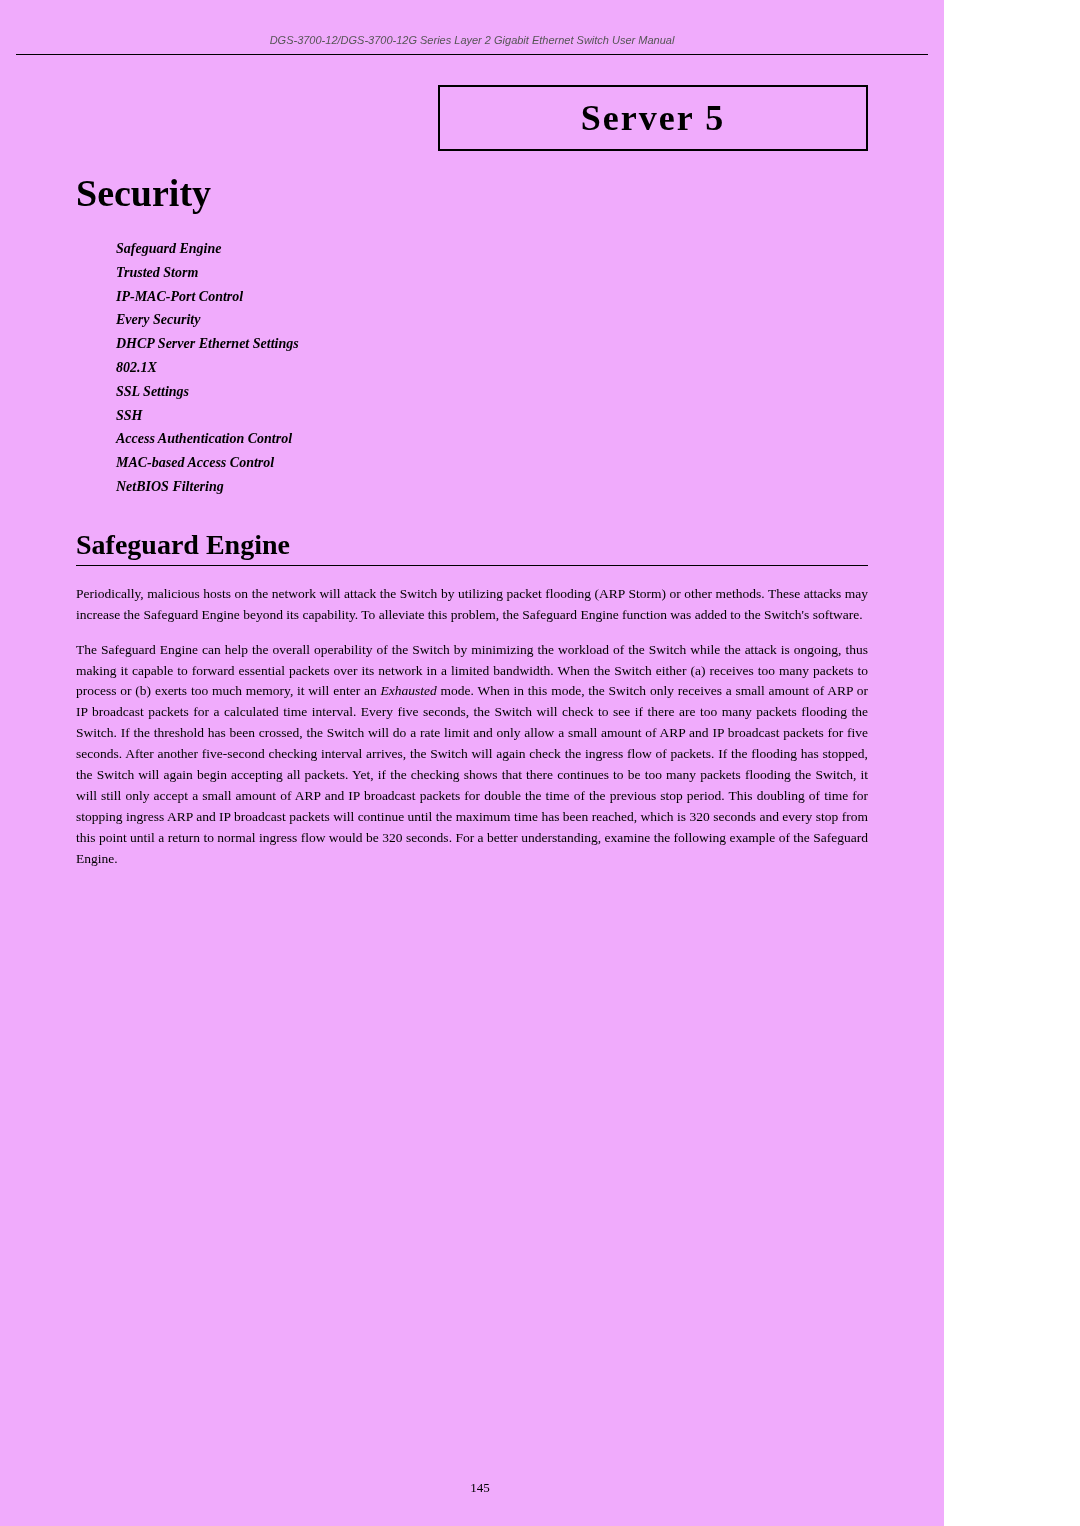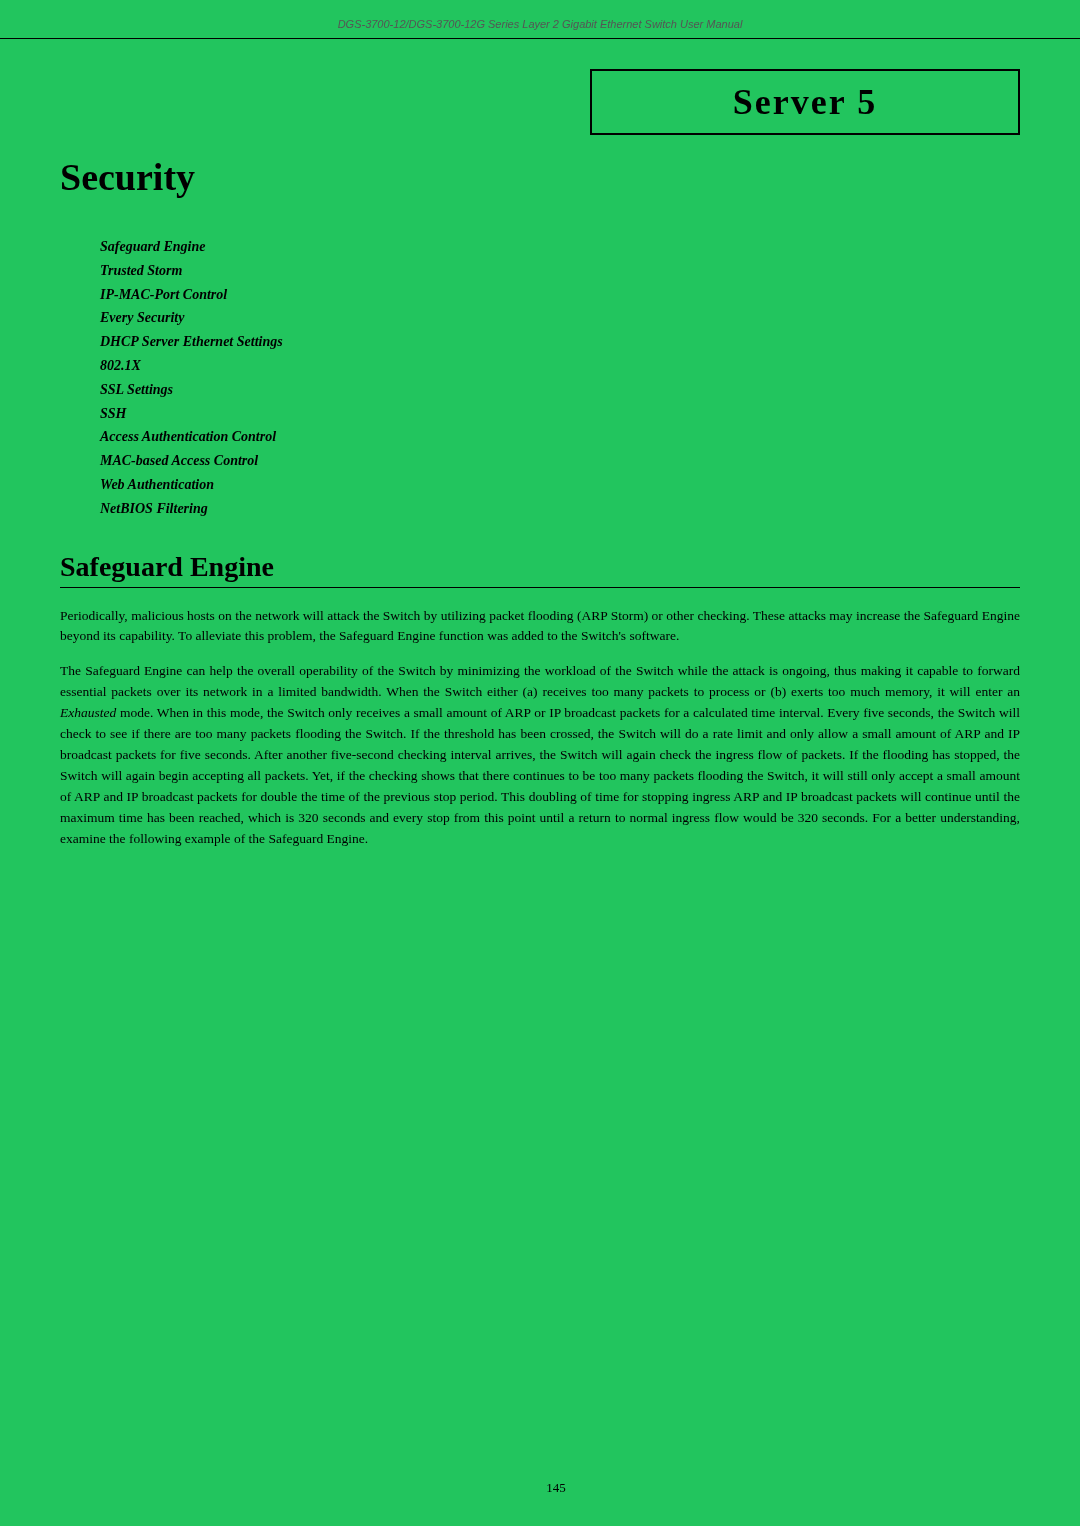--- a/index.html
+++ b/index.html
@@ -12,24 +12,24 @@
       background: #ffffff;
       font-family: Times New Roman, serif;
       font-size: 14px;
       color: #000000;
       width: 1080px;
       min-height: 1526px;
       position: relative;
     }
 
     .page-container {
-      width: 1080px;
+      width: 944px;
       min-height: 1526px;
-      background: #22c55e;
-      padding: 0;
+      background: #f0abfc;
+      padding: 16px;
       position: relative;
     }
 
     .header-bar {
       width: 100%;
       padding: 18px 60px 8px 60px;
       border-bottom: 1px solid #000;
     }
 
     .header-subtitle {
@@ -58,21 +58,21 @@
     }
 
     .main-content {
       padding: 10px 60px 60px 60px;
     }
 
     .page-title {
       font-size: 38px;
       font-weight: bold;
       font-family: Times New Roman, serif;
-      margin-bottom: 36px;
+      margin-bottom: 22px;
       margin-top: 10px;
     }
 
     .toc-list {
       margin-left: 40px;
       margin-bottom: 30px;
     }
 
     .toc-item {
       font-weight: bold;
@@ -103,21 +103,21 @@
       font-style: italic;
     }
 
     .page-number {
       text-align: center;
       font-size: 13px;
       font-family: Times New Roman, serif;
       position: absolute;
       bottom: 30px;
       width: 100%;
-      left: 16px;
+      left: 8px;
     }
   </style>
 </head>
 <body>
 
 <div class="page-container">
 
   <div class="header-bar">
     <div class="header-subtitle">DGS-3700-12/DGS-3700-12G Series Layer 2 Gigabit Ethernet Switch User Manual</div>
   </div>
@@ -137,27 +137,26 @@
     <div class="toc-item">Safeguard Engine</div>
         <div class="toc-item">Trusted Storm</div>
         <div class="toc-item">IP-MAC-Port Control</div>
         <div class="toc-item">Every Security</div>
         <div class="toc-item">DHCP Server Ethernet Settings</div>
         <div class="toc-item">802.1X</div>
         <div class="toc-item">SSL Settings</div>
         <div class="toc-item">SSH</div>
         <div class="toc-item">Access Authentication Control</div>
         <div class="toc-item">MAC-based Access Control</div>
-        <div class="toc-item">Web Authentication</div>
         <div class="toc-item">NetBIOS Filtering</div>
       </div>
 
     <div class="section-heading">Safeguard Engine</div>
 
-    <p class="body-text">Periodically, malicious hosts on the network will attack the Switch by utilizing packet flooding (ARP Storm) or other checking. These attacks may increase the Safeguard Engine beyond its capability. To alleviate this problem, the Safeguard Engine function was added to the Switch's software.</p>
+    <p class="body-text">Periodically, malicious hosts on the network will attack the Switch by utilizing packet flooding (ARP Storm) or other methods. These attacks may increase the Safeguard Engine beyond its capability. To alleviate this problem, the Safeguard Engine function was added to the Switch's software.</p>
 
     <p class="body-text" id="para2-container">The Safeguard Engine can help the overall operability of the Switch by minimizing the workload of the Switch while the attack is ongoing, thus making it capable to forward essential packets over its network in a limited bandwidth. When the Switch either (a) receives too many packets to process or (b) exerts too much memory, it will enter an <em>Exhausted</em> mode. When in this mode, the Switch only receives a small amount of ARP or IP broadcast packets for a calculated time interval. Every five seconds, the Switch will check to see if there are too many packets flooding the Switch. If the threshold has been crossed, the Switch will do a rate limit and only allow a small amount of ARP and IP broadcast packets for five seconds. After another five-second checking interval arrives, the Switch will again check the ingress flow of packets. If the flooding has stopped, the Switch will again begin accepting all packets. Yet, if the checking shows that there continues to be too many packets flooding the Switch, it will still only accept a small amount of ARP and IP broadcast packets for double the time of the previous stop period. This doubling of time for stopping ingress ARP and IP broadcast packets will continue until the maximum time has been reached, which is 320 seconds and every stop from this point until a return to normal ingress flow would be 320 seconds. For a better understanding, examine the following example of the Safeguard Engine.</p>
 
   </div>
 
   <div class="page-number">145</div>
 
 </div>
 
 </body></html>

